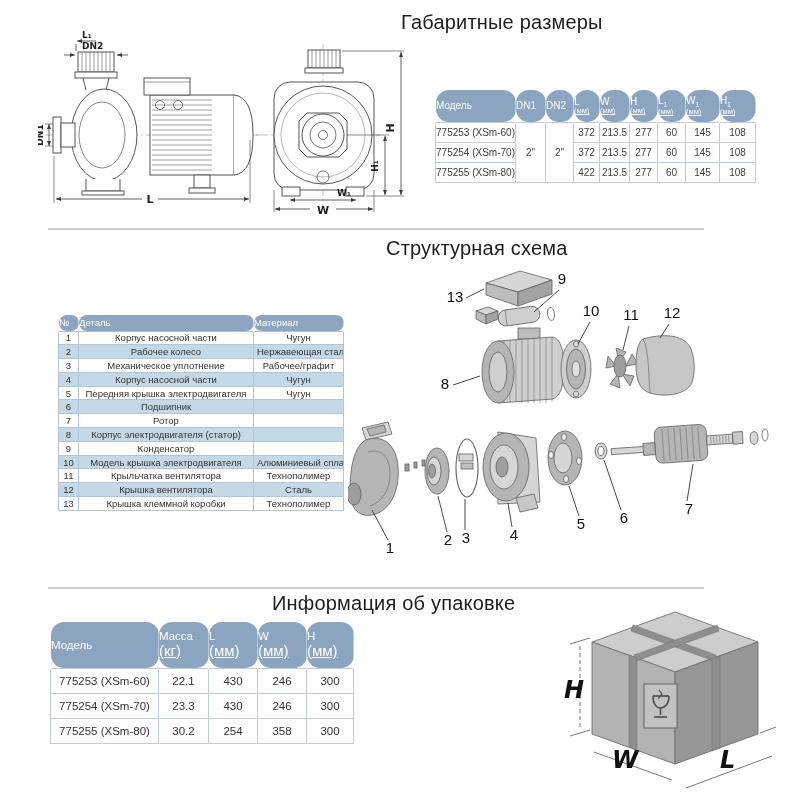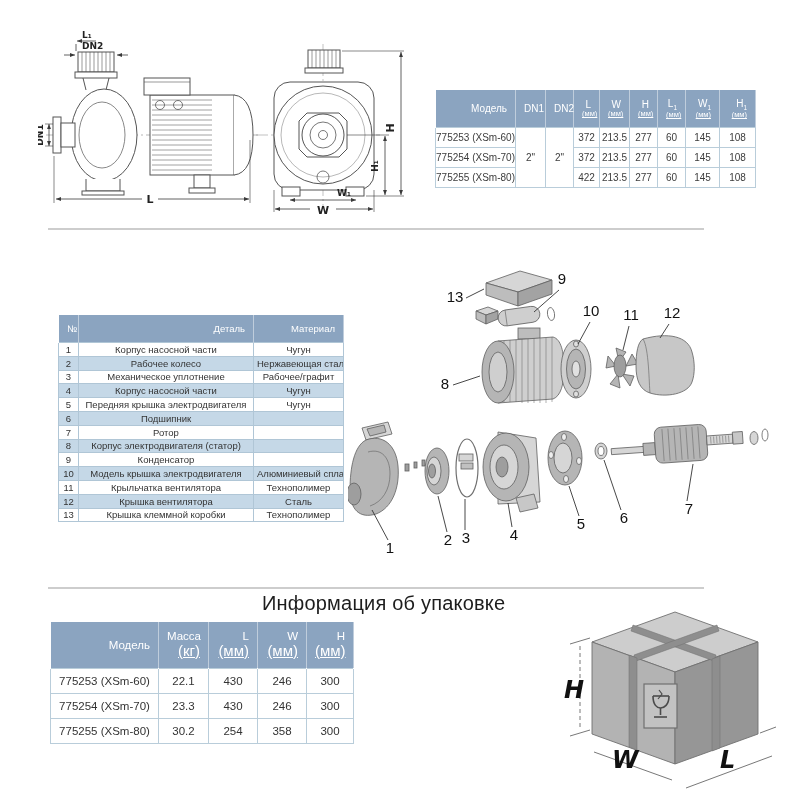--- a/index.html
+++ b/index.html
@@ -3,29 +3,29 @@
 <meta charset="utf-8">
 <style>
   *{margin:0;padding:0;box-sizing:border-box;}
   html,body{width:800px;height:800px;background:#fff;}
   body{font-family:"Liberation Sans","DejaVu Sans",sans-serif;color:#2b2b2b;}
   #page{position:relative;width:800px;height:800px;background:#fff;overflow:hidden;}
 
   .section-title{position:absolute;font-size:20px;font-weight:400;color:#1d1d1d;letter-spacing:.2px;white-space:nowrap;}
   #title-dimensions{left:401px;top:11px;}
   #title-structure{left:386px;top:237px;}
-  #title-packaging{left:262px;top:592px;}
+  #title-packaging{left:272px;top:592px;}
   .divider{position:absolute;left:48px;width:656px;height:2px;background:#cdcdcd;}
   #divider-1{top:228px;}
   #divider-2{top:587px;}
 
   table{border-collapse:collapse;position:absolute;table-layout:fixed;}
   th{background:var(--header-bg,#8ba4c0);color:var(--header-text,#fff);font-weight:400;
      border-right:1px solid rgba(255,255,255,.45);border-left:1px solid rgba(255,255,255,.45);
-     vertical-align:middle;text-align:right;padding:8px;}
+     vertical-align:middle;text-align:left;padding:0;border-radius:13px;}
   td{padding:0;vertical-align:middle;}
   .h-main{line-height:1.1;}
   .h-unit{line-height:1.1;text-decoration:underline;}
   sub{font-size:65%;}
 
   #dims-table{left:435px;top:90px;width:320px;}
   #dims-table th{height:32px;font-size:10px;}
   #dims-table .h-unit{font-size:7.5px;}
   #dims-table td{height:20px;font-size:10px;text-align:center;border:1px solid #b9cdda;background:#fff;color:#3c3c3c;white-space:nowrap;}
 
@@ -48,20 +48,21 @@
 
   .dim-label{font-family:"DejaVu Sans",sans-serif;font-weight:bold;fill:#222;}
   .callout{font-size:15px;fill:#111;}
   .box-label{font-family:"DejaVu Sans",sans-serif;font-size:24px;font-weight:bold;font-style:italic;fill:#111;}
 </style>
 </head>
 <body>
 
 <div id="page">
 
+  <div class="section-title" id="title-dimensions">Габаритные размеры</div>
 
   <svg id="svg-side" class="drawing" width="225" height="190" viewBox="0 0 225 190">
     <defs>
       <marker id="ms" viewBox="0 0 10 10" refX="9" refY="5" markerWidth="7" markerHeight="7" orient="auto-start-reverse">
         <path d="M0,1.5 L9,5 L0,8.5 Z" fill="#3a3a3a"></path>
       </marker>
     </defs>
     <g stroke="#555" fill="none" stroke-width="1">
       <line x1="8" y1="107" x2="220" y2="107" stroke="#999" stroke-width="0.7" stroke-dasharray="12 3 2 3"></line>
 
@@ -219,20 +220,21 @@
           <td>213.5</td>
           <td>277</td>
           <td>60</td>
           <td>145</td>
           <td>108</td>
         </tr>
       </tbody>
   </table>
 
   <div class="divider" id="divider-1"></div>
+  <div class="section-title" id="title-structure">Структурная схема</div>
 
   <table id="parts-table">
     <colgroup>
         <col style="width:20px">
         <col style="width:175px">
         <col style="width:90px">
       </colgroup>
     <thead>
         <tr id="parts-head">
           <th>№</th>

